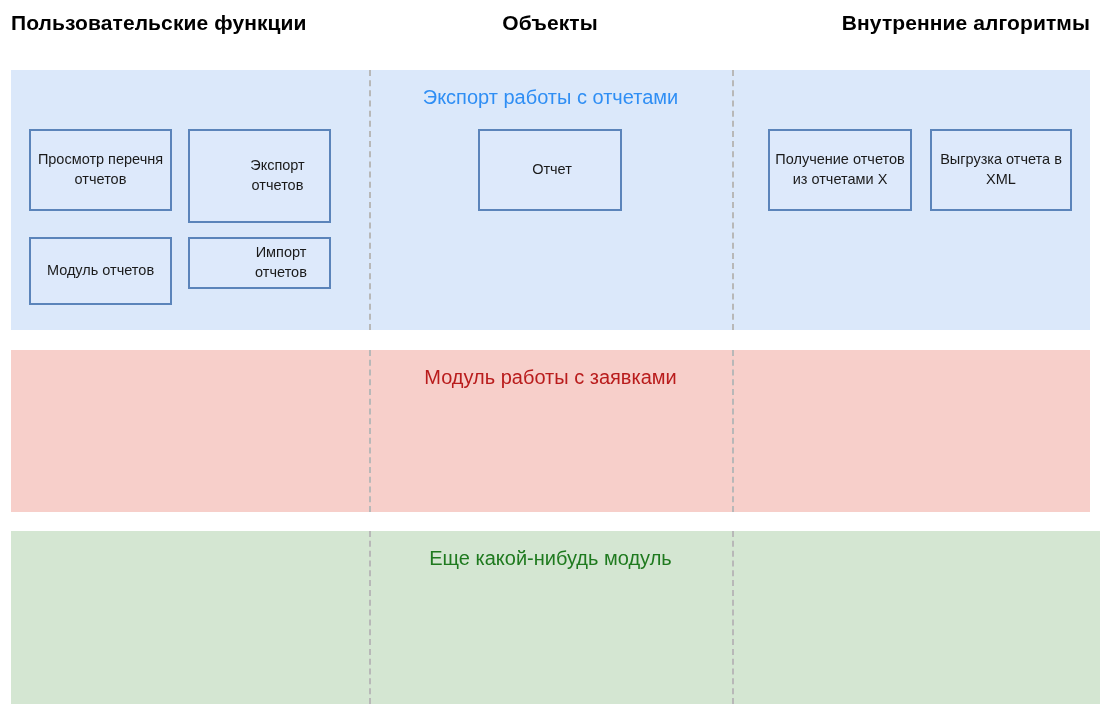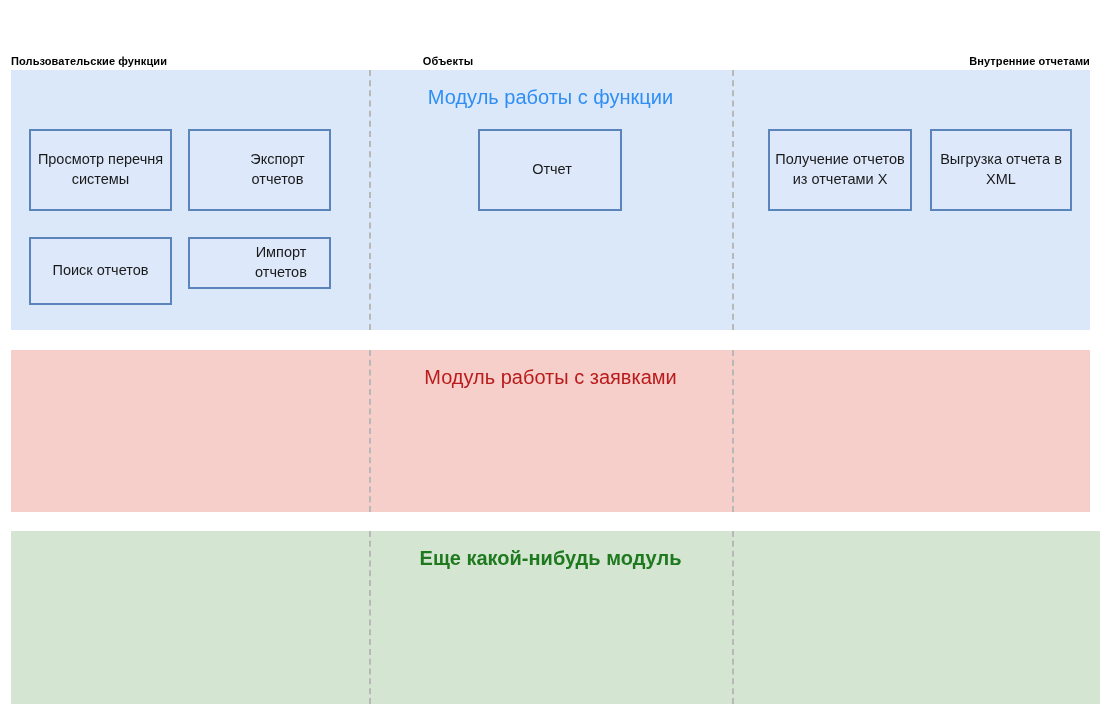--- a/index.html
+++ b/index.html
@@ -17,29 +17,28 @@
     width: 1100px;
     height: 704px;
     background: #ffffff;
     overflow: hidden;
   }
 
   
   .col-header {
     position: absolute;
     top: 11px;
-    font-size: 11px;
+    font-size: 21px;
     font-weight: bold;
     color: #000000;
     white-space: nowrap;
     letter-spacing: 0.1px;
-    margin-top: 44px;
   }
   .col-header.left   { left: 11px; }
-  .col-header.center { left: 0; width: 896px; text-align: center; }
+  .col-header.center { left: 0; width: 1100px; text-align: center; }
   .col-header.right  { right: 10px; }
 
   
   .band {
     position: absolute;
     left: 11px;
     width: 1079px;
   }
   .band.blue  { top: 70px;  height: 260px; background: #dbe8fa; }
   .band.pink  { top: 350px; height: 162px; background: #f7cfca; }
@@ -49,21 +48,21 @@
   .band-title {
     position: absolute;
     left: 369px;
     width: 363px;
     text-align: center;
     font-size: 20px;
     white-space: nowrap;
   }
   .band-title.t-blue  { top: 86px;  color: #2f8ef4; }
   .band-title.t-pink  { top: 366px; color: #b91c1c; }
-  .band-title.t-green { top: 547px; color: #1f7a1f; font-weight: bold; }
+  .band-title.t-green { top: 547px; color: #1f7a1f; }
 
   
   .divider {
     position: absolute;
     width: 0;
     border-left: 2px dashed #b8b8b8;
   }
   .divider.d1 { left: 369px; }
   .divider.d2 { left: 732px; }
   .divider.seg-blue  { top: 70px;  height: 260px; }
@@ -86,28 +85,28 @@
     padding: 2px 4px;
   }
 </style>
 </head>
 <body>
 
 <div id="canvas">
 
   <div class="col-header left">Пользовательские функции</div>
   <div class="col-header center">Объекты</div>
-  <div class="col-header right">Внутренние отчетами</div>
+  <div class="col-header right">Внутренние алгоритмы</div>
 
   <div class="band blue"></div>
-  <div class="band-title t-blue">Модуль работы с функции</div>
+  <div class="band-title t-blue">Экспорт работы с отчетами</div>
 
-  <div class="node" style="left:29px; top:129px; width:143px; height:82px;">Просмотр перечня системы</div>
-  <div class="node" style="left:188px; top:129px; width:143px; height:82px;padding-left:40px;">Экспорт отчетов</div>
-  <div class="node" style="left:29px; top:237px; width:143px; height:68px;">Поиск отчетов</div>
+  <div class="node" style="left:29px; top:129px; width:143px; height:82px;">Просмотр перечня отчетов</div>
+  <div class="node" style="left:188px; top:129px; width:143px; height:94px;padding-left:40px;">Экспорт отчетов</div>
+  <div class="node" style="left:29px; top:237px; width:143px; height:68px;">Модуль отчетов</div>
   <div class="node" style="left:188px; top:237px; width:143px; height:52px;padding-left:47px;">Импорт отчетов</div>
 
   <div class="node" style="left:478px; top:129px; width:144px; height:82px;padding-left:8px;">Отчет</div>
 
   <div class="node" style="left:768px; top:129px; width:144px; height:82px;">Получение отчетов из отчетами X</div>
   <div class="node" style="left:930px; top:129px; width:142px; height:82px;text-align:center;">Выгрузка отчета в XML</div>
 
   <div class="band pink"></div>
   <div class="band-title t-pink">Модуль работы с заявками</div>
 

